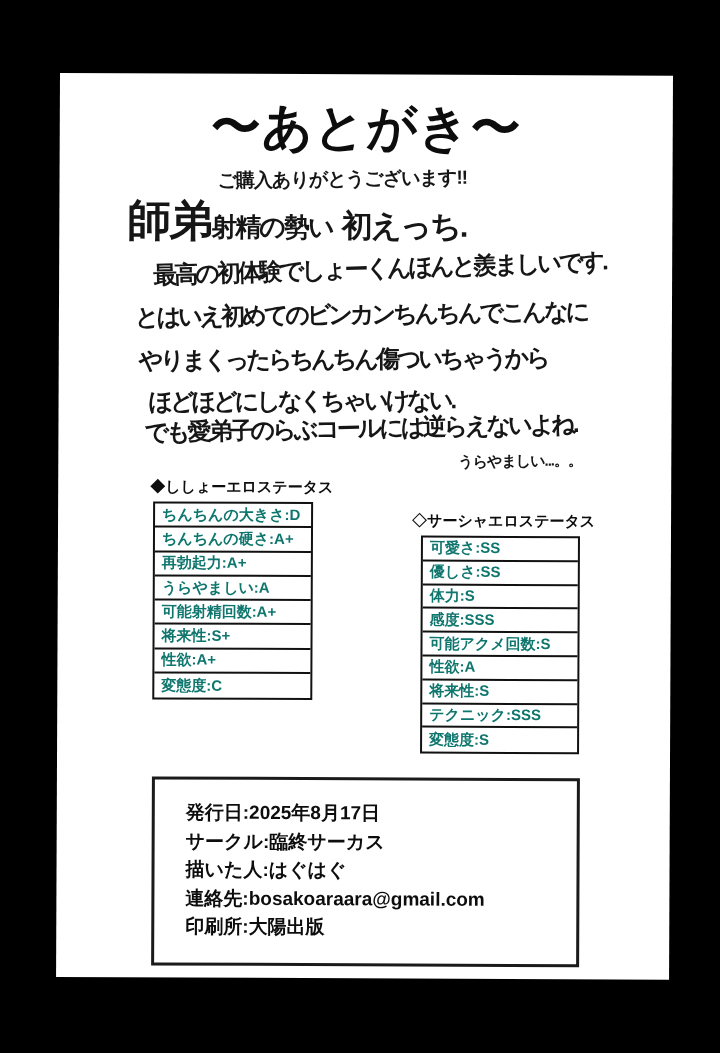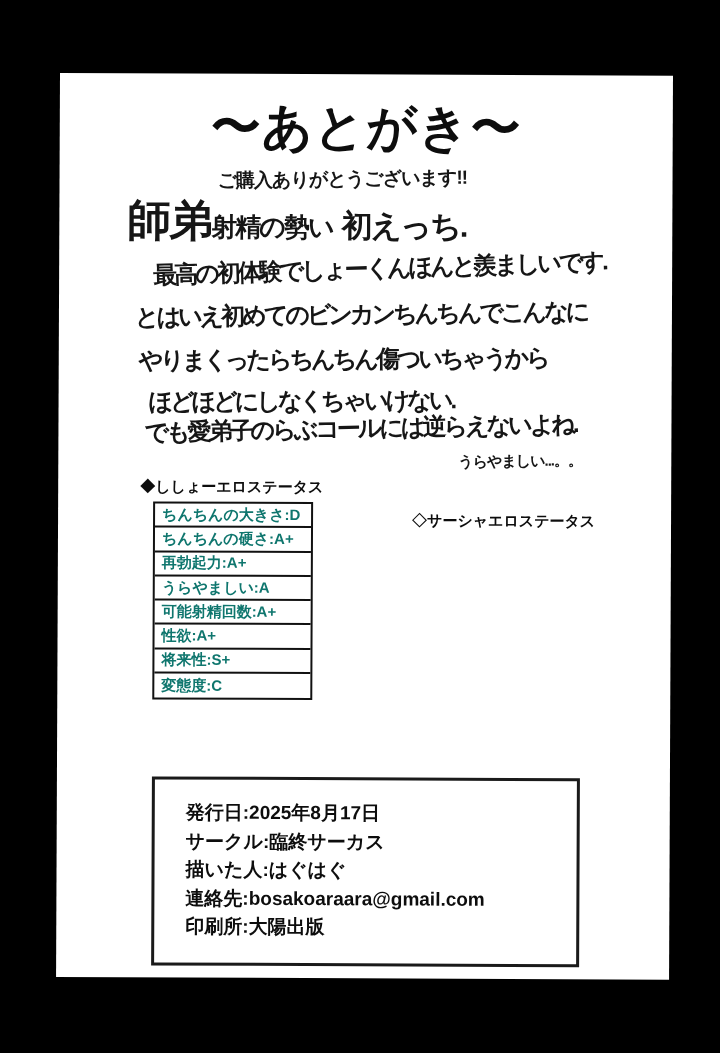--- a/index.html
+++ b/index.html
@@ -59,21 +59,21 @@
 
   
   .status-header {
     position: absolute;
     font-family: "Liberation Serif", serif;
     font-weight: bold;
     font-size: 15px;
     white-space: nowrap;
     color: #0d0d0d;
   }
-  .status-header-left  { left: 82px;  top: 404px; }
+  .status-header-left  { left: 92px;  top: 404px; }
   .status-header-right { left: 354px; top: 437px; }
 
   
   .status-table {
     position: absolute;
     border: 2px solid #111111;
     background: #ffffff;
     box-sizing: border-box;
   }
   .status-table-left  { left: 95px;  top: 428px; width: 160px; }
@@ -132,29 +132,40 @@
   <div class="status-header status-header-left">
     <span>◆</span><span>ししょーエロステータス</span>
   </div>
 
   <div class="status-table status-table-left">
     <div class="status-row">ちんちんの大きさ:D</div>
     <div class="status-row">ちんちんの硬さ:A+</div>
     <div class="status-row">再勃起力:A+</div>
     <div class="status-row">うらやましい:A</div>
     <div class="status-row">可能射精回数:A+</div>
+    <div class="status-row">将来性:S+</div>
     <div class="status-row">性欲:A+</div>
-    <div class="status-row">将来性:S+</div>
     <div class="status-row">変態度:C</div>
   </div>
 
   <div class="status-header status-header-right">
     <span>◇</span><span>サーシャエロステータス</span>
   </div>
 
+  <div class="status-table status-table-right">
+    <div class="status-row">可愛さ:SS</div>
+    <div class="status-row">優しさ:SS</div>
+    <div class="status-row">体力:S</div>
+    <div class="status-row">感度:SSS</div>
+    <div class="status-row">可能アクメ回数:S</div>
+    <div class="status-row">性欲:A</div>
+    <div class="status-row">将来性:S</div>
+    <div class="status-row">テクニック:SSS</div>
+    <div class="status-row">変態度:S</div>
+  </div>
 
   <div class="colophon">
     <div class="colophon-line">発行日:2025年8月17日</div>
     <div class="colophon-line">サークル:臨終サーカス</div>
     <div class="colophon-line">描いた人:はぐはぐ</div>
     <div class="colophon-line">連絡先:bosakoaraara@gmail.com</div>
     <div class="colophon-line">印刷所:大陽出版</div>
   </div>
 
 </div>

